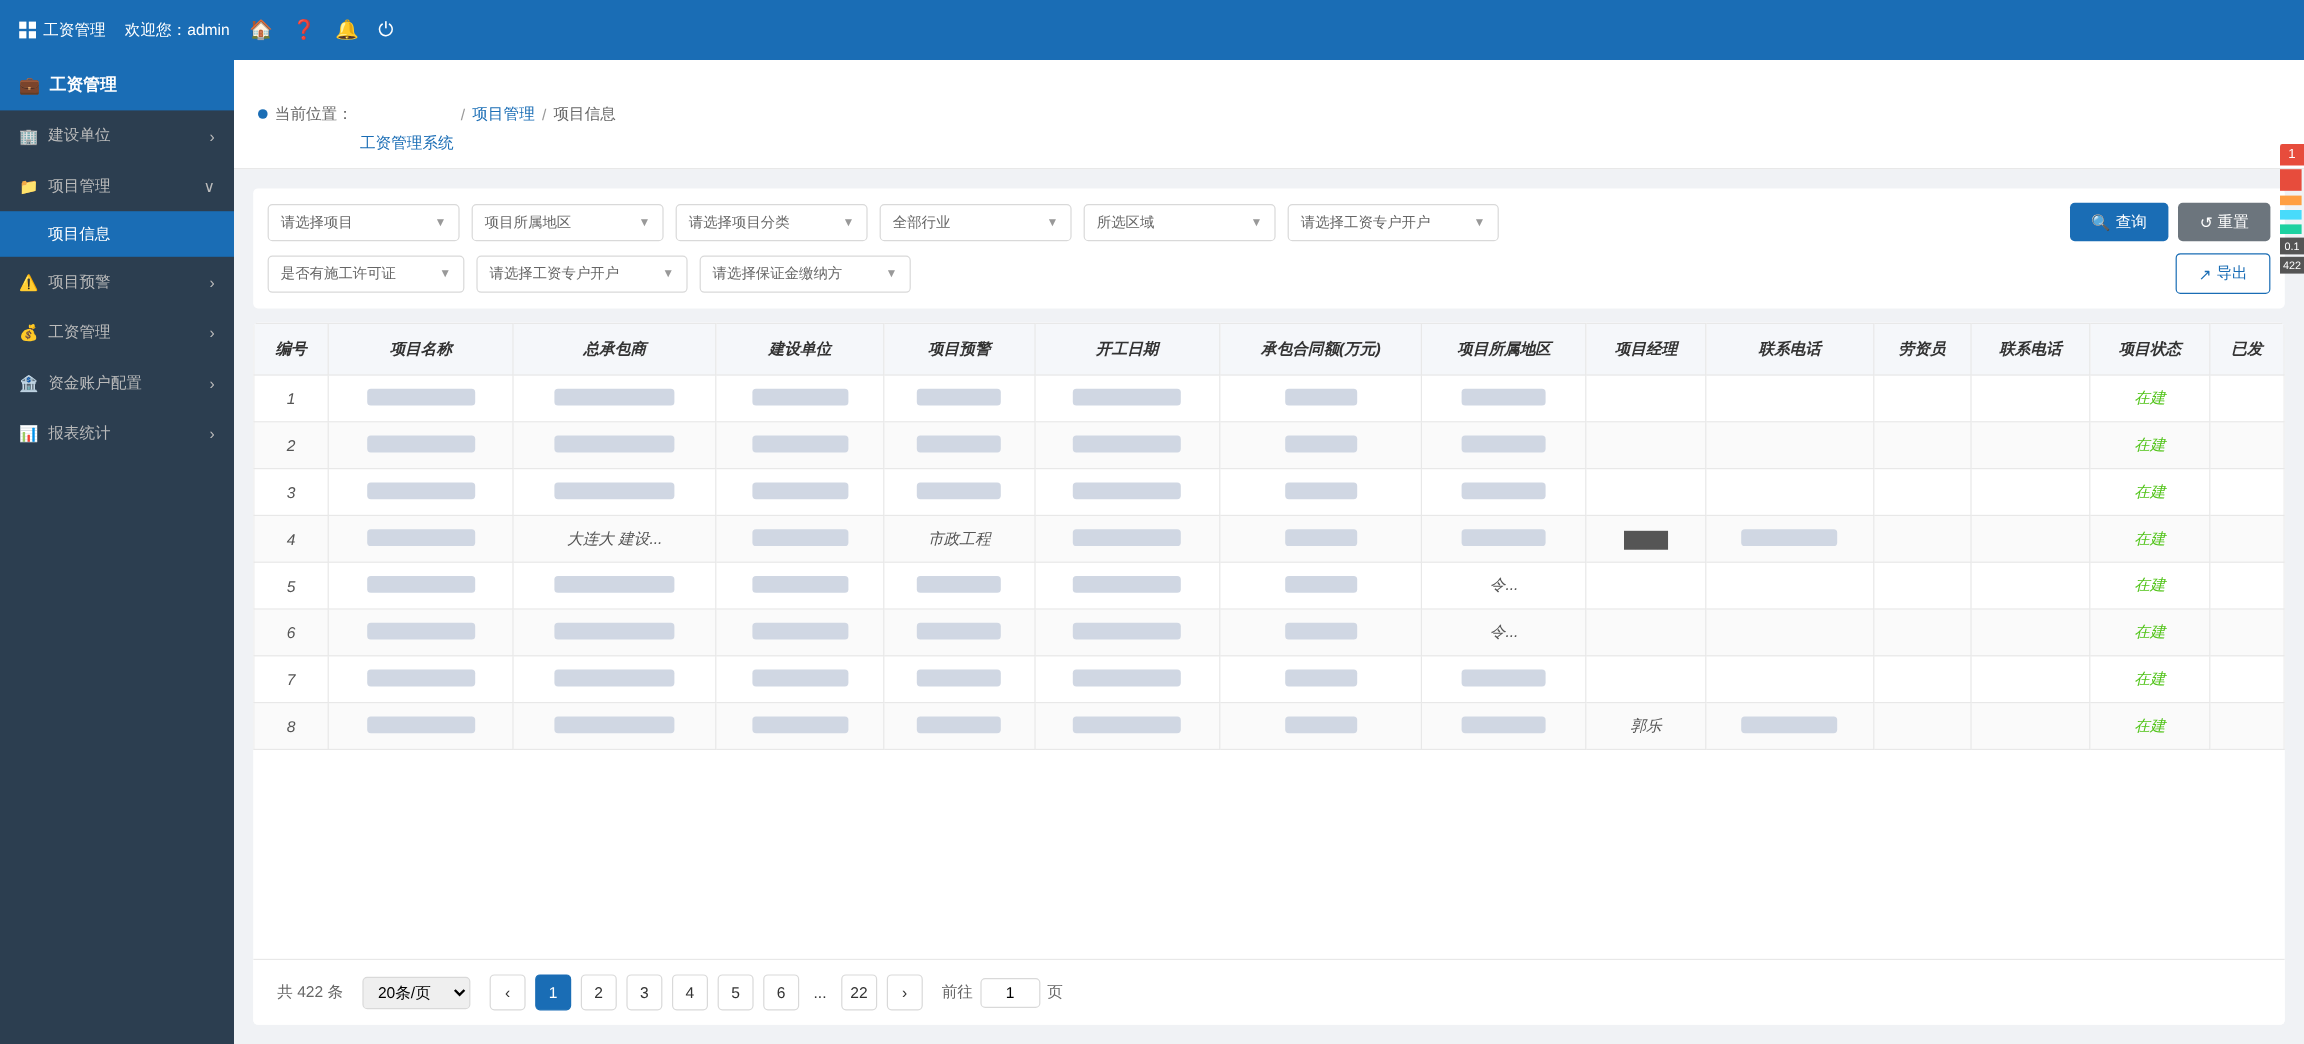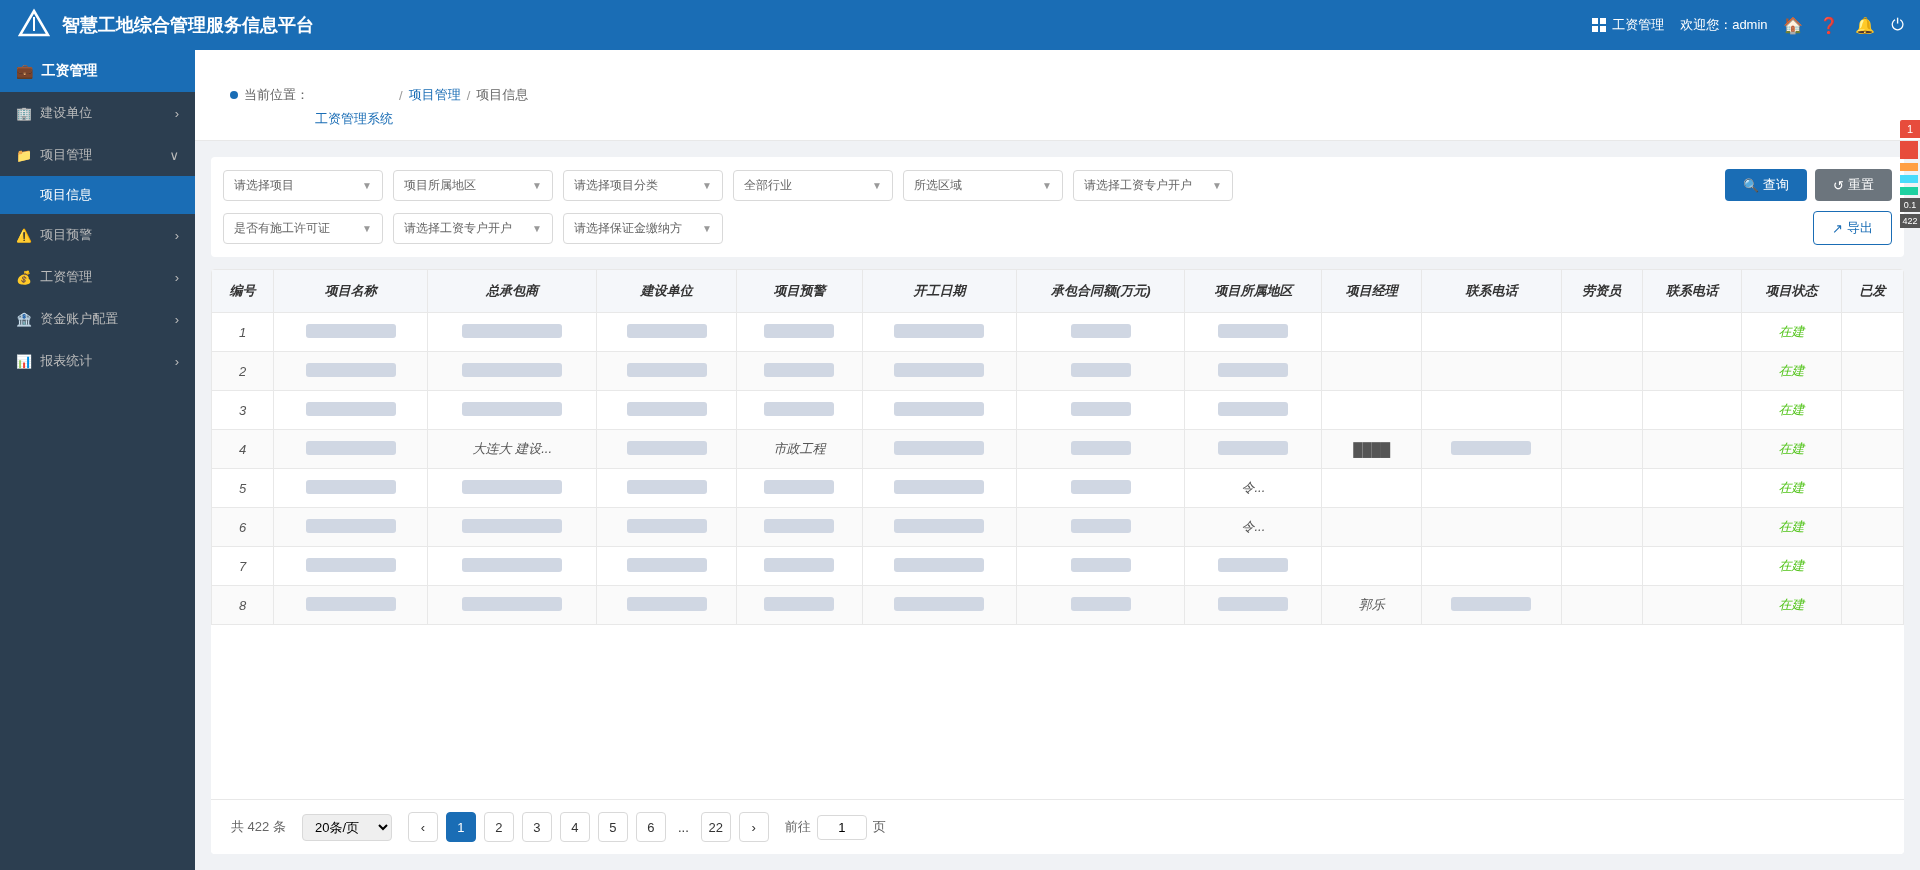--- a/index.html
+++ b/index.html
@@ -60,21 +60,21 @@
       font-size: 13px;
     }
     .sidebar-sub-item.active { background: #1a6db5; color: white; }
 
     
     .main { flex: 1; overflow: hidden; display: flex; flex-direction: column; background: #f0f2f5; }
 
     
     .breadcrumb {
       background: white;
-      padding: 12px 35px;
+      padding: 12px 20px;
       display: flex;
       align-items: center;
       gap: 6px;
       font-size: 13px;
       color: #666;
       border-bottom: 1px solid #e8e8e8;
     }
     .breadcrumb-dot { width: 8px; height: 8px; background: #1a6db5; border-radius: 50%; display: inline-block; }
 
     
@@ -82,21 +82,21 @@
     .filter-select {
       border: 1px solid #d9d9d9;
       border-radius: 4px;
       padding: 6px 10px;
       font-size: 12px;
       color: #666;
       background: white;
       display: flex;
       align-items: center;
       justify-content: space-between;
-      gap: 16px;
+      gap: 36px;
       cursor: pointer;
       min-width: 160px;
     }
     .filter-select .chevron { color: #999; font-size: 10px; }
 
     .filter-row { display: flex; gap: 10px; align-items: center; }
     .btn-query {
       background: #1a6db5;
       color: white;
       border: none;
@@ -208,27 +208,20 @@
       width: 20px;
       display: flex;
       flex-direction: column;
       gap: 2px;
     }
   </style>
 </head>
 <body>
 
 <div class="header">
-  <div class="header-left">
-    <svg class="header-logo" viewBox="0 0 36 36" fill="none">
-      <polygon points="18,4 32,28 4,28" fill="none" stroke="white" stroke-width="2.5"></polygon>
-      <line x1="18" y1="10" x2="18" y2="24" stroke="white" stroke-width="2"></line>
-    </svg>
-    <span class="header-title">智慧工地综合管理服务信息平台</span>
-  </div>
   <div class="header-right">
     <span style="display:flex;align-items:center;gap:6px;">
       <span style="display:inline-grid;grid-template-columns:1fr 1fr;gap:2px;width:14px;height:14px;">
         <span style="background:white;display:block;"></span>
         <span style="background:white;display:block;"></span>
         <span style="background:white;display:block;"></span>
         <span style="background:white;display:block;"></span>
       </span>
       <span>工资管理</span>
     </span>

